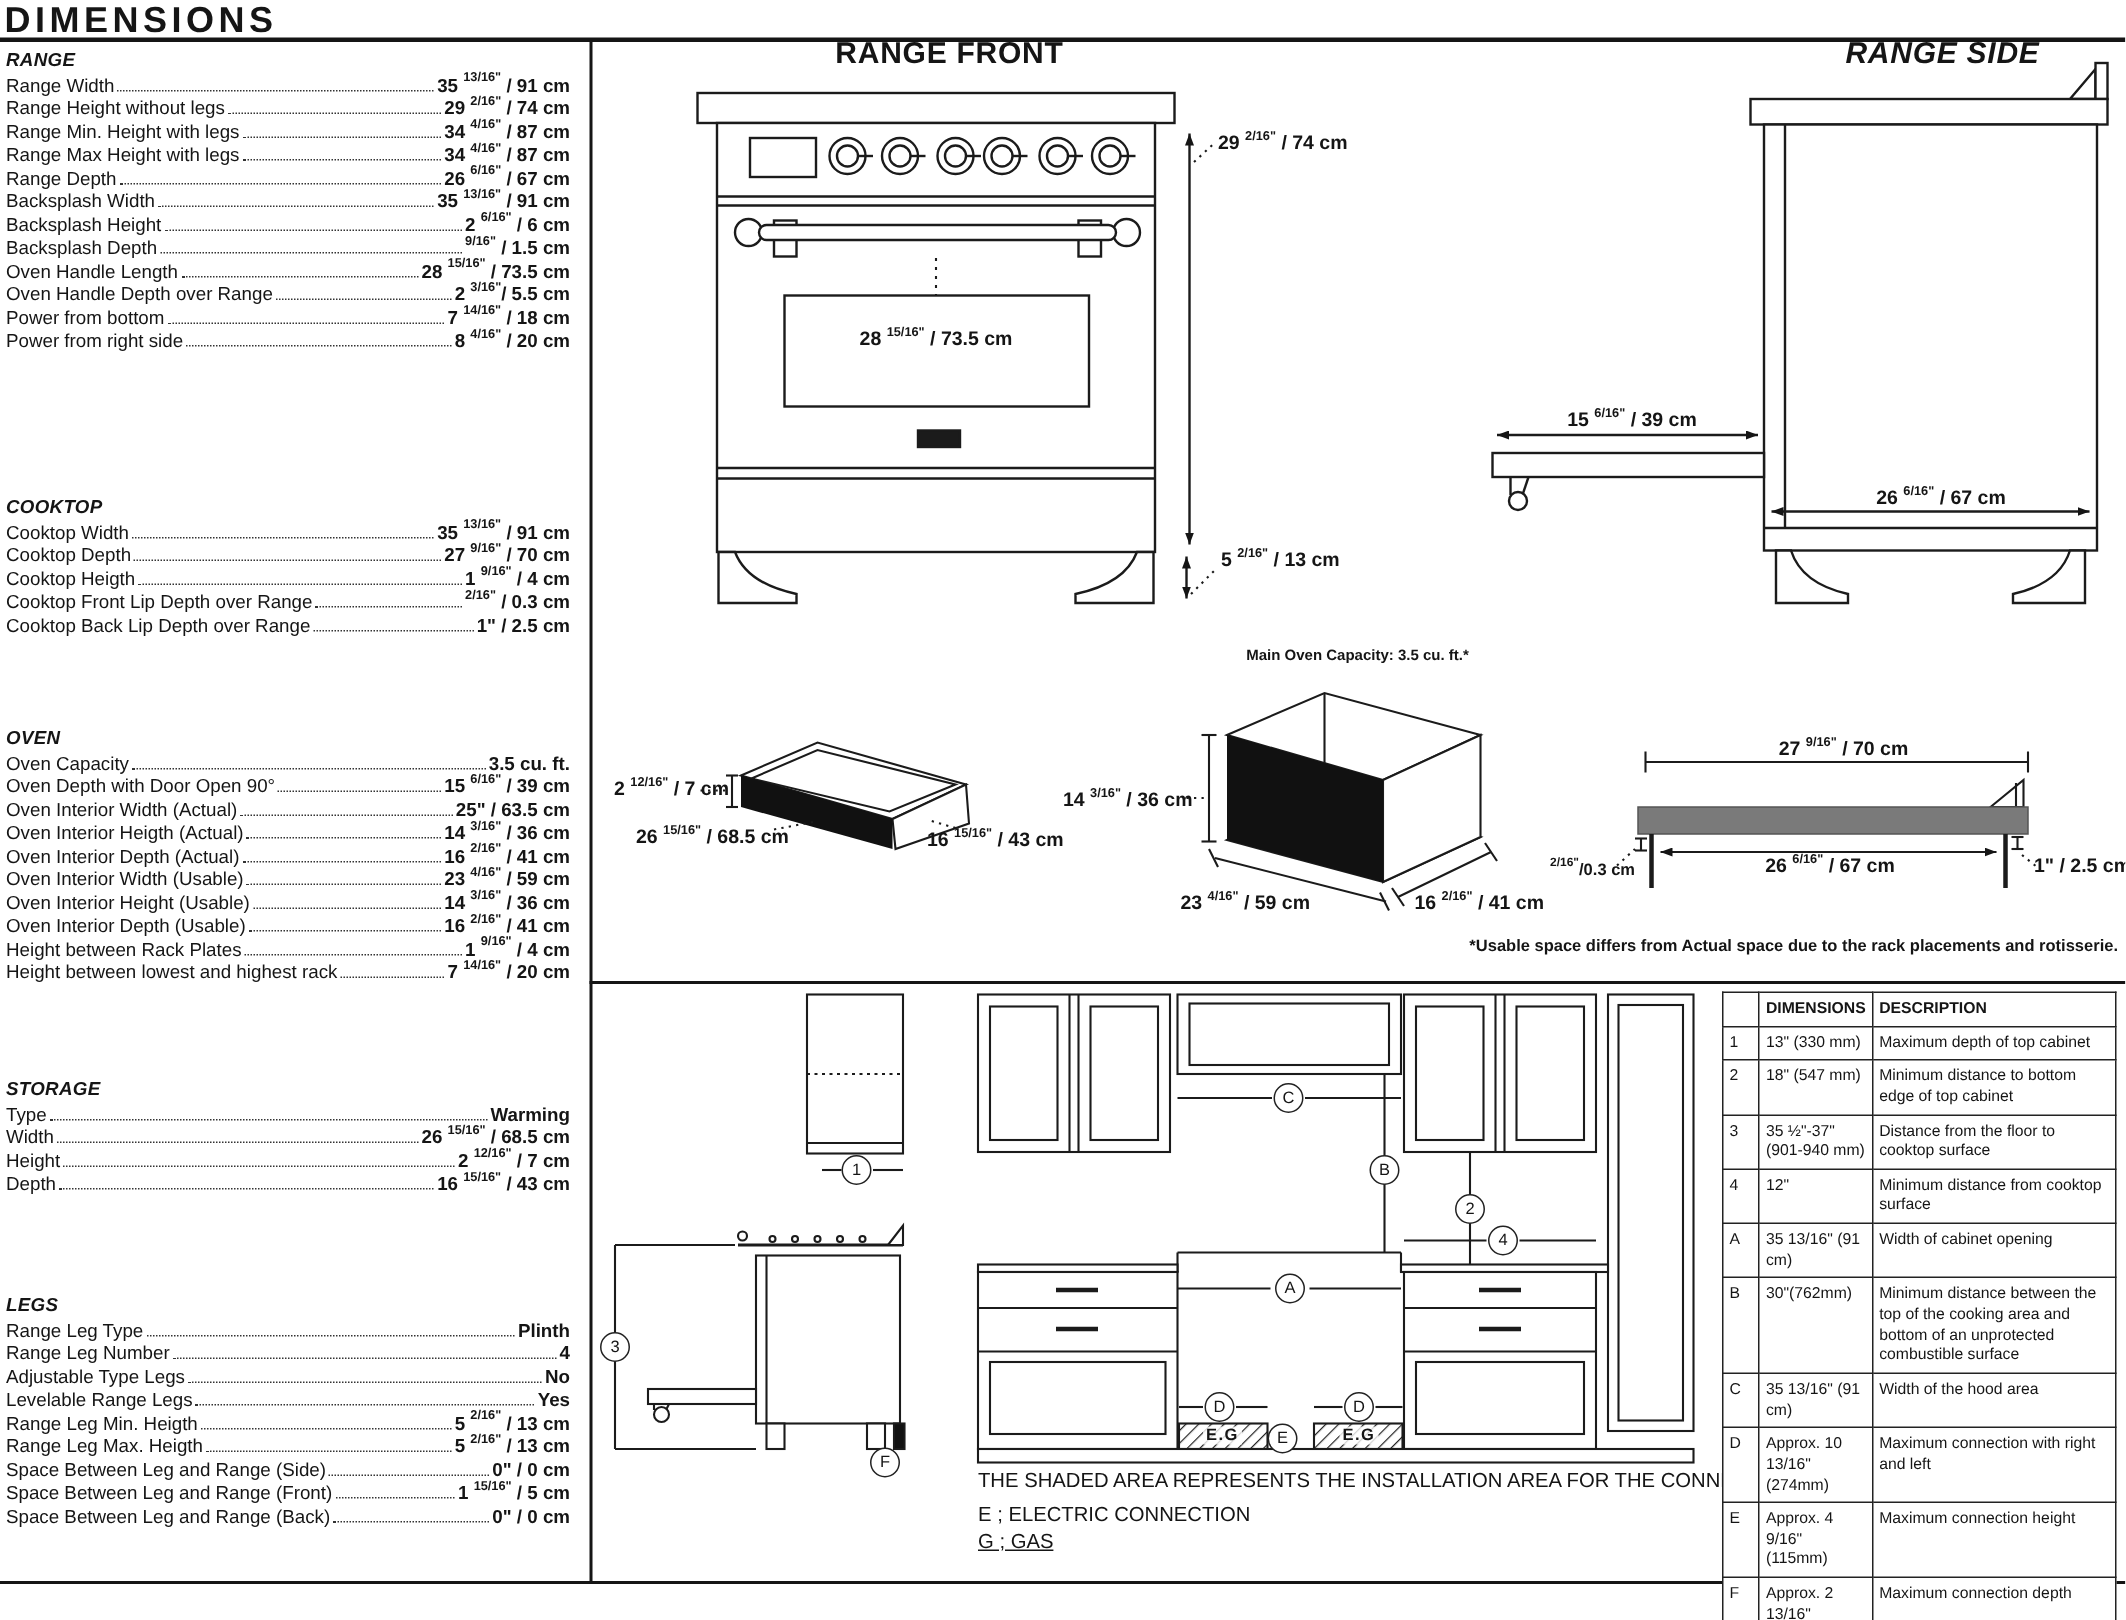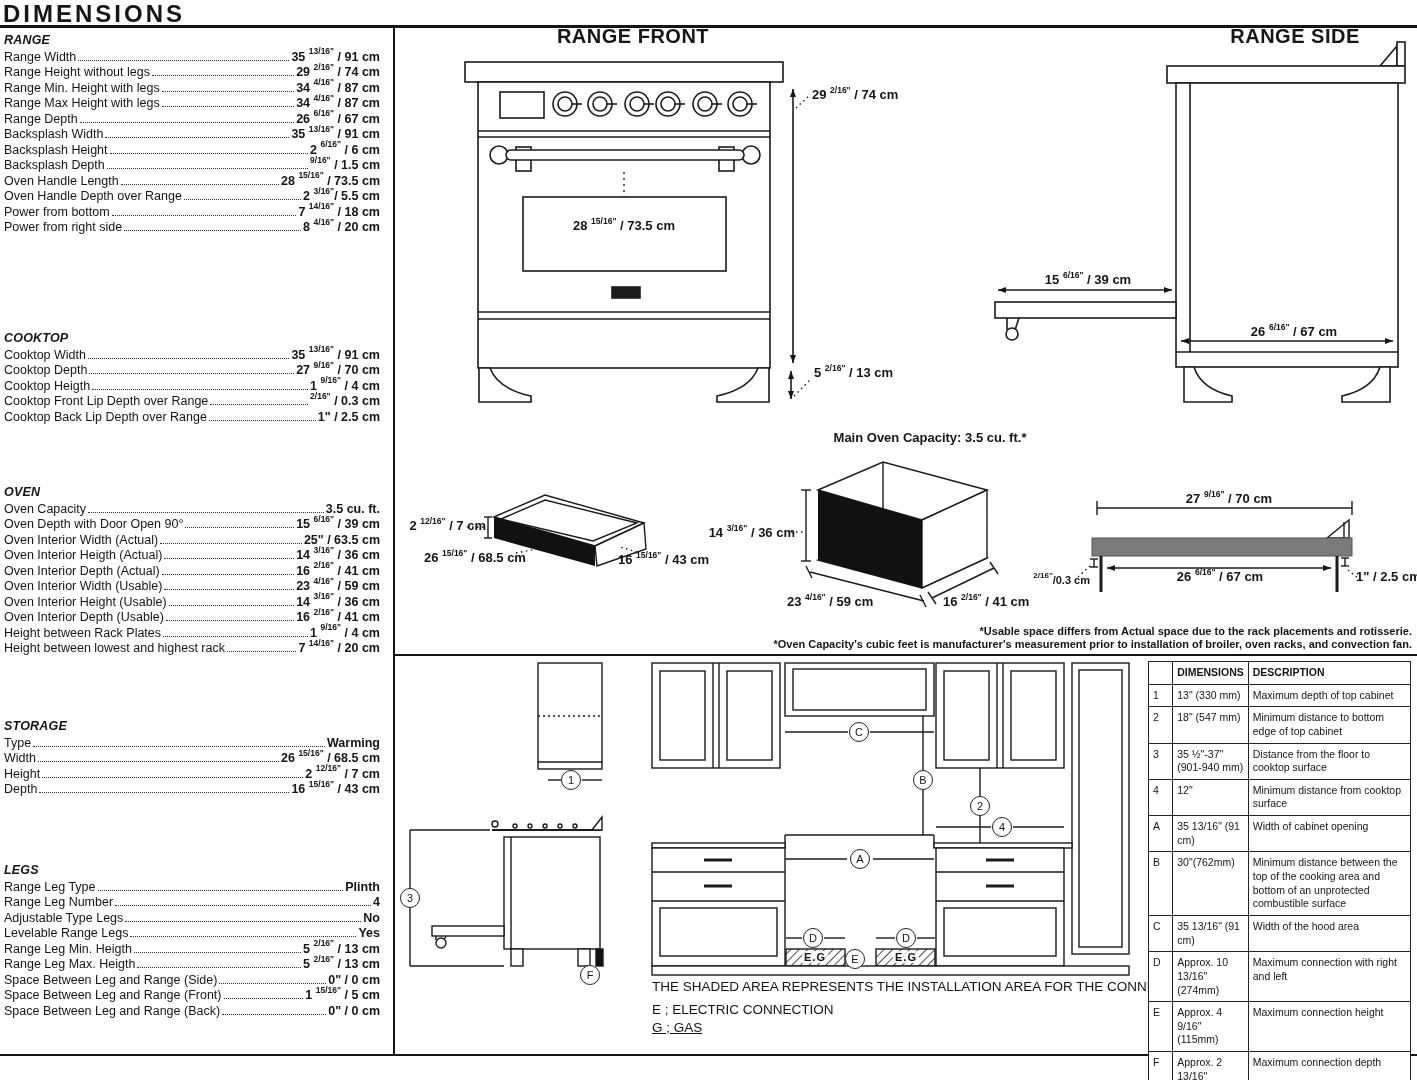--- a/index.html
+++ b/index.html
@@ -21,22 +21,22 @@
   .spec-row { display:flex; align-items:flex-end; height:15.5px; font-size:12.5px; }
   .spec-label { white-space:nowrap; line-height:14px;text-align:right; }
   .spec-dots { flex:1; border-bottom:1.5px dotted #333; margin:0 2px 3px 2px; min-width:8px; }
   .spec-value { white-space:nowrap; font-weight:700; line-height:14px; }
   .sup { font-size:8.5px; vertical-align:super; line-height:0; position:relative; top:-1px; }
 
   svg#lineart { position:absolute; left:0; top:0; }
 
   .dim-label { position:absolute; font-size:13px; font-weight:700; white-space:nowrap; line-height:14px; }
   .rf-title { left:633px; top:29px; transform:translateX(-50%); font-size:20px; letter-spacing:.5px; }
-  .rs-title { left:1295px; top:29px; transform:translateX(-50%); font-size:20px; letter-spacing:.5px; }
-  .ob-title { left:905px; top:431px; transform:translateX(-50%); font-size:13px;margin-left:25px; }
+  .rs-title { left:1295px; top:29px; transform:translateX(-50%); font-size:20px; letter-spacing:.5px;font-style:italic; }
+  .ob-title { left:905px; top:431px; transform:translateX(-50%); font-size:10px; }
   .rf-height { left:812px; top:88px; }
   .rf-handle { left:624px; top:219px; transform:translateX(-50%); }
   .rf-leg   { left:814px; top:366px; }
   .rs-door  { left:1088px; top:273px; transform:translateX(-50%); }
   .rs-depth { left:1294px; top:325px; transform:translateX(-50%); }
   .sd-height{ left:486px; top:519px; transform:translateX(-100%); }
   .sd-width { left:424px; top:551px; }
   .sd-depth { left:618px; top:553px; }
   .ob-height{ left:795px; top:526px; transform:translateX(-100%); }
   .ob-width { left:787px; top:595px; }
@@ -527,21 +527,20 @@
   <div class="dim-label sd-depth"><span>16 </span><span class="sup">15/16"</span><span> / 43 cm</span></div>
   <div class="dim-label ob-height"><span>14 </span><span class="sup">3/16"</span><span> / 36 cm</span></div>
   <div class="dim-label ob-width"><span>23 </span><span class="sup">4/16"</span><span> / 59 cm</span></div>
   <div class="dim-label ob-depth"><span>16 </span><span class="sup">2/16"</span><span> / 41 cm</span></div>
   <div class="dim-label ct-top"><span>27 </span><span class="sup">9/16"</span><span> / 70 cm</span></div>
   <div class="dim-label ct-bottom"><span>26 </span><span class="sup">6/16"</span><span> / 67 cm</span></div>
   <div class="dim-label ct-left"><span class="sup">2/16"</span><span>/0.3 cm</span></div>
   <div class="dim-label ct-right"><span>1" / 2.5 cm</span></div>
 
   <div class="foot-note fn1">*Usable space differs from Actual space due to the rack placements and rotisserie.</div>
-  <div class="foot-note fn2">*Oven Capacity's cubic feet is manufacturer's measurement prior to installation of broiler, oven racks, and convection fan.</div>
 
   <div class="install-note note1">THE SHADED AREA REPRESENTS THE INSTALLATION AREA FOR THE CONNECTIONS;</div>
   <div class="install-note note2">E ; ELECTRIC CONNECTION</div>
   <div class="install-note note3">G ; GAS</div>
 
   <div id="diagram-labels">
       <span class="circle-label lbl-n1">1</span>
       <span class="circle-label lbl-n3">3</span>
       <span class="circle-label lbl-f">F</span>
       <span class="circle-label lbl-c">C</span>

